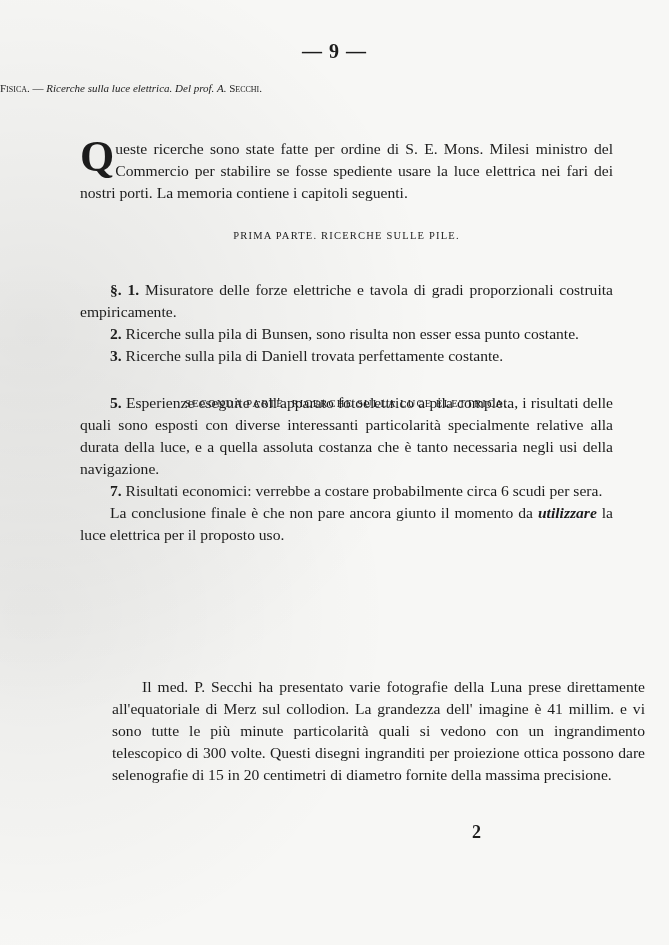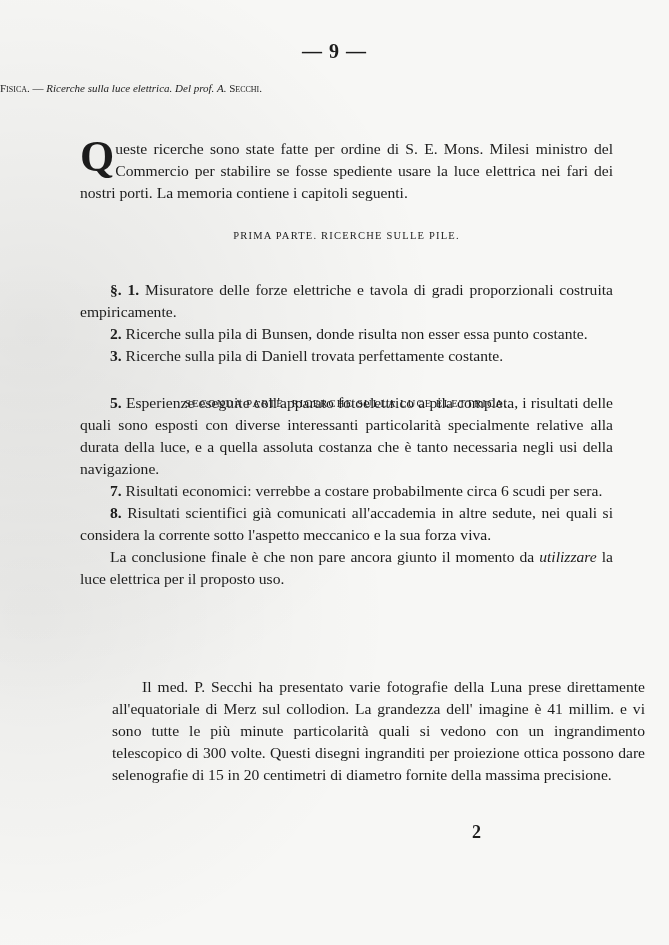--- a/index.html
+++ b/index.html
@@ -34,21 +34,21 @@
   .p { margin: 0; text-indent: 30px; }
   .p.noindent { text-indent: 0; }
   .section-title {
     text-align: center; font-size: 10.5px; letter-spacing: 1.2px;
     margin: 16px; line-height: 20px;
   }
   .dropcap {
     float: left; font-size: 44px; line-height: 34px; margin: 2px 1px 0 0; font-weight: bold;
   }
   .num { font-weight: bold; }
-  .em { font-style: italic; }
+  .em { font-style: italic; font-weight: bold; }
   .sig {
     position: absolute; top: 822px; left: 472px; font-size: 18px; font-weight: bold;
   }
 </style>
 </head>
 <body>
 
 <div class="page">
 
   <div class="folio">— 9 —</div>
@@ -62,32 +62,31 @@
       <span class="dropcap">Q</span><span>ueste ricerche sono state fatte per ordine di S. E. Mons. Milesi ministro del Commercio per stabilire se fosse spediente usare la luce elettrica nei fari dei nostri porti. La memoria contiene i capitoli seguenti.</span>
     </p>
   </div>
 
   <div class="body" style="top:210px;">
     <p class="section-title">PRIMA PARTE. RICERCHE SULLE PILE.</p>
   </div>
 
   <div class="body" style="top:252px;margin-top:27px;">
     <p class="p"><span class="num">§. 1.</span><span> Misuratore delle forze elettriche e tavola di gradi proporzionali costruita empiricamente.</span></p>
-    <p class="p"><span class="num">2.</span><span> Ricerche sulla pila di Bunsen, donde risulta non esser essa punto costante.</span></p>
+    <p class="p"><span class="num">2.</span><span> Ricerche sulla pila di Bunsen, sono risulta non esser essa punto costante.</span></p>
     <p class="p"><span class="num">3.</span><span> Ricerche sulla pila di Daniell trovata perfettamente costante.</span></p>
   </div>
 
   <div class="body" style="top:378px;">
     <p class="section-title">SECONDA PARTE. RICERCHE SULLA LUCE ELETTRICA.</p>
   </div>
 
   <div class="body" style="top:392px;">
     <p class="p"><span class="num">5.</span><span> Esperienze eseguite coll'apparato fotoelettrico a pila completa, i risultati delle quali sono esposti con diverse interessanti particolarità specialmente relative alla durata della luce, e a quella assoluta costanza che è tanto necessaria negli usi della navigazione.</span></p>
     <p class="p"><span class="num">7.</span><span> Risultati economici: verrebbe a costare probabilmente circa 6 scudi per sera.</span></p>
-    <p class="p"><span class="num">8.</span><span> Risultati scientifici già comunicati all'accademia in altre sedute, nei quali si considera la corrente sotto l'aspetto meccanico e la sua forza viva.</span></p>
     <p class="p"><span>La conclusione finale è che non pare ancora giunto il momento da </span><span class="em">utilizzare</span><span> la luce elettrica per il proposto uso.</span></p>
   </div>
 
   <div class="body" style="top:676px;margin-left:32px;">
     <p class="p">Il med. P. Secchi ha presentato varie fotografie della Luna prese direttamente all'equatoriale di Merz sul collodion. La grandezza dell' imagine è 41 millim. e vi sono tutte le più minute particolarità quali si vedono con un ingrandimento telescopico di 300 volte. Questi disegni ingranditi per proiezione ottica possono dare selenografie di 15 in 20 centimetri di diametro fornite della massima precisione.</p>
   </div>
 
   <div class="sig">2</div>
 </div>
 

